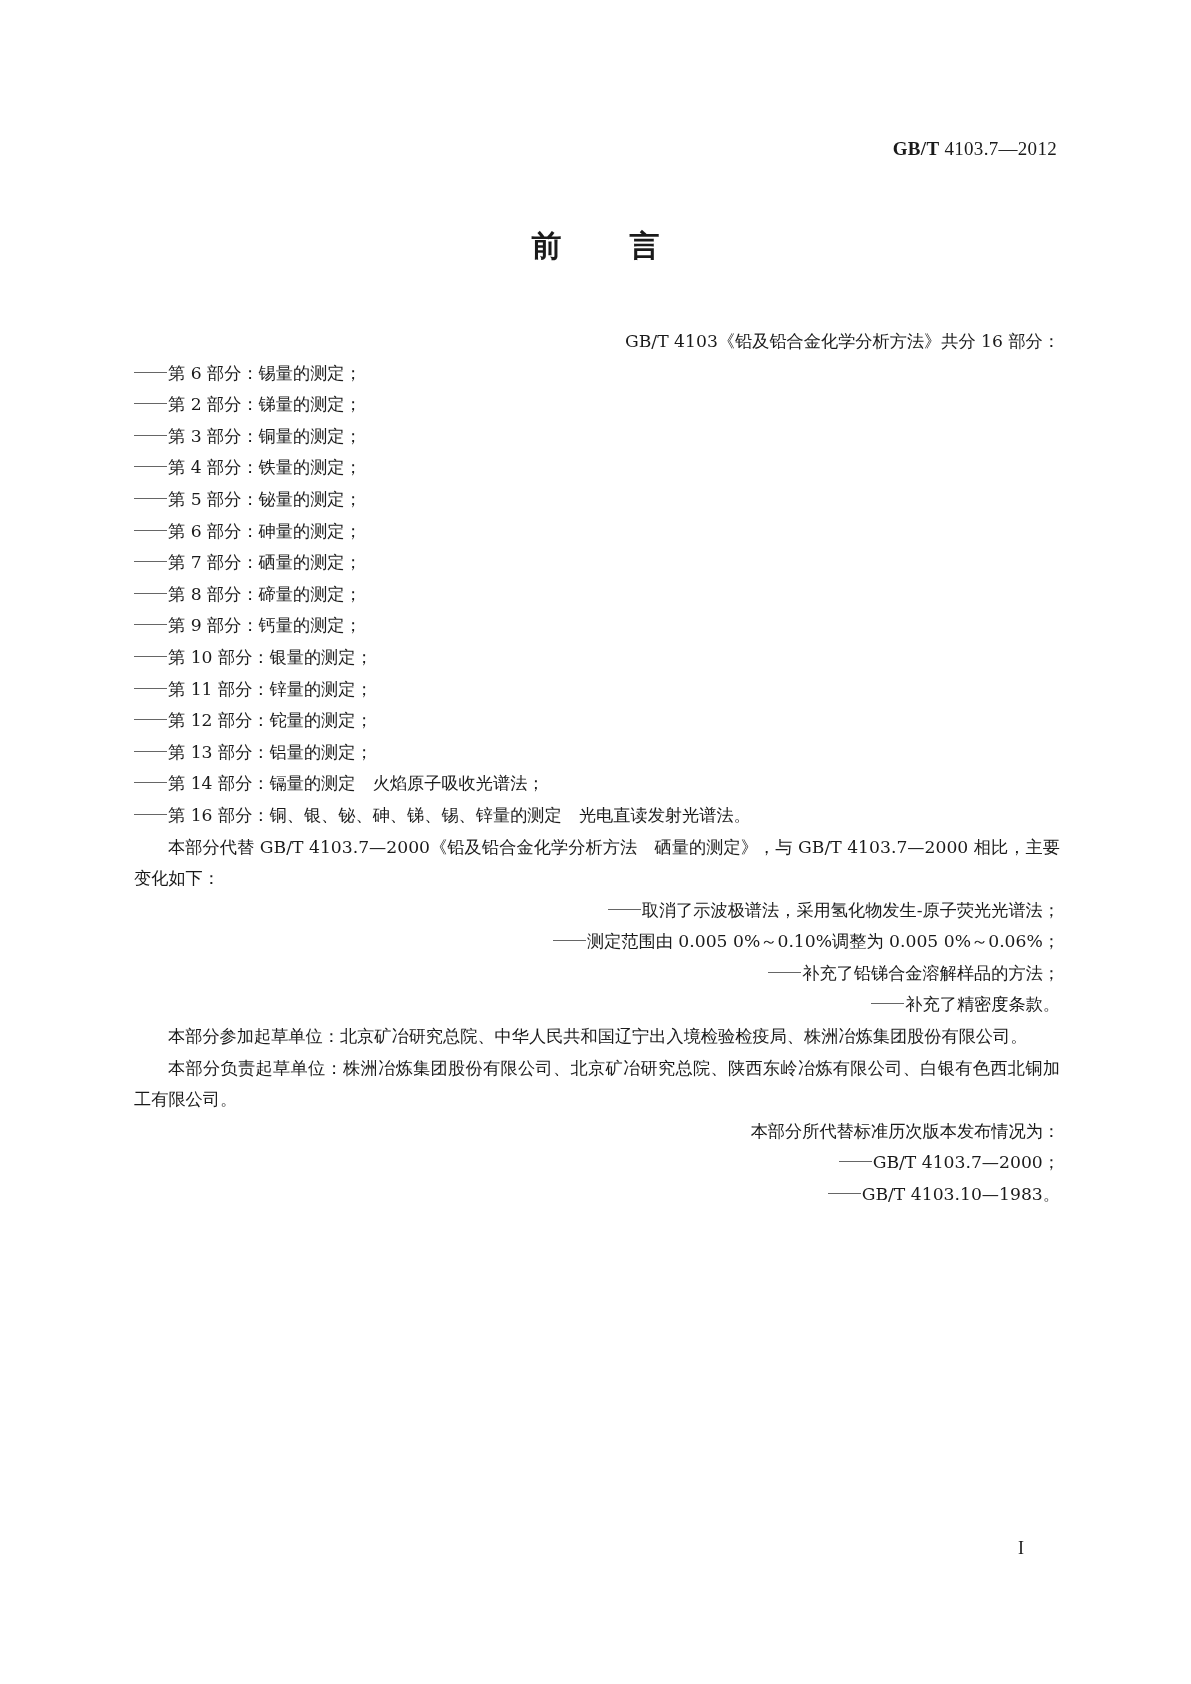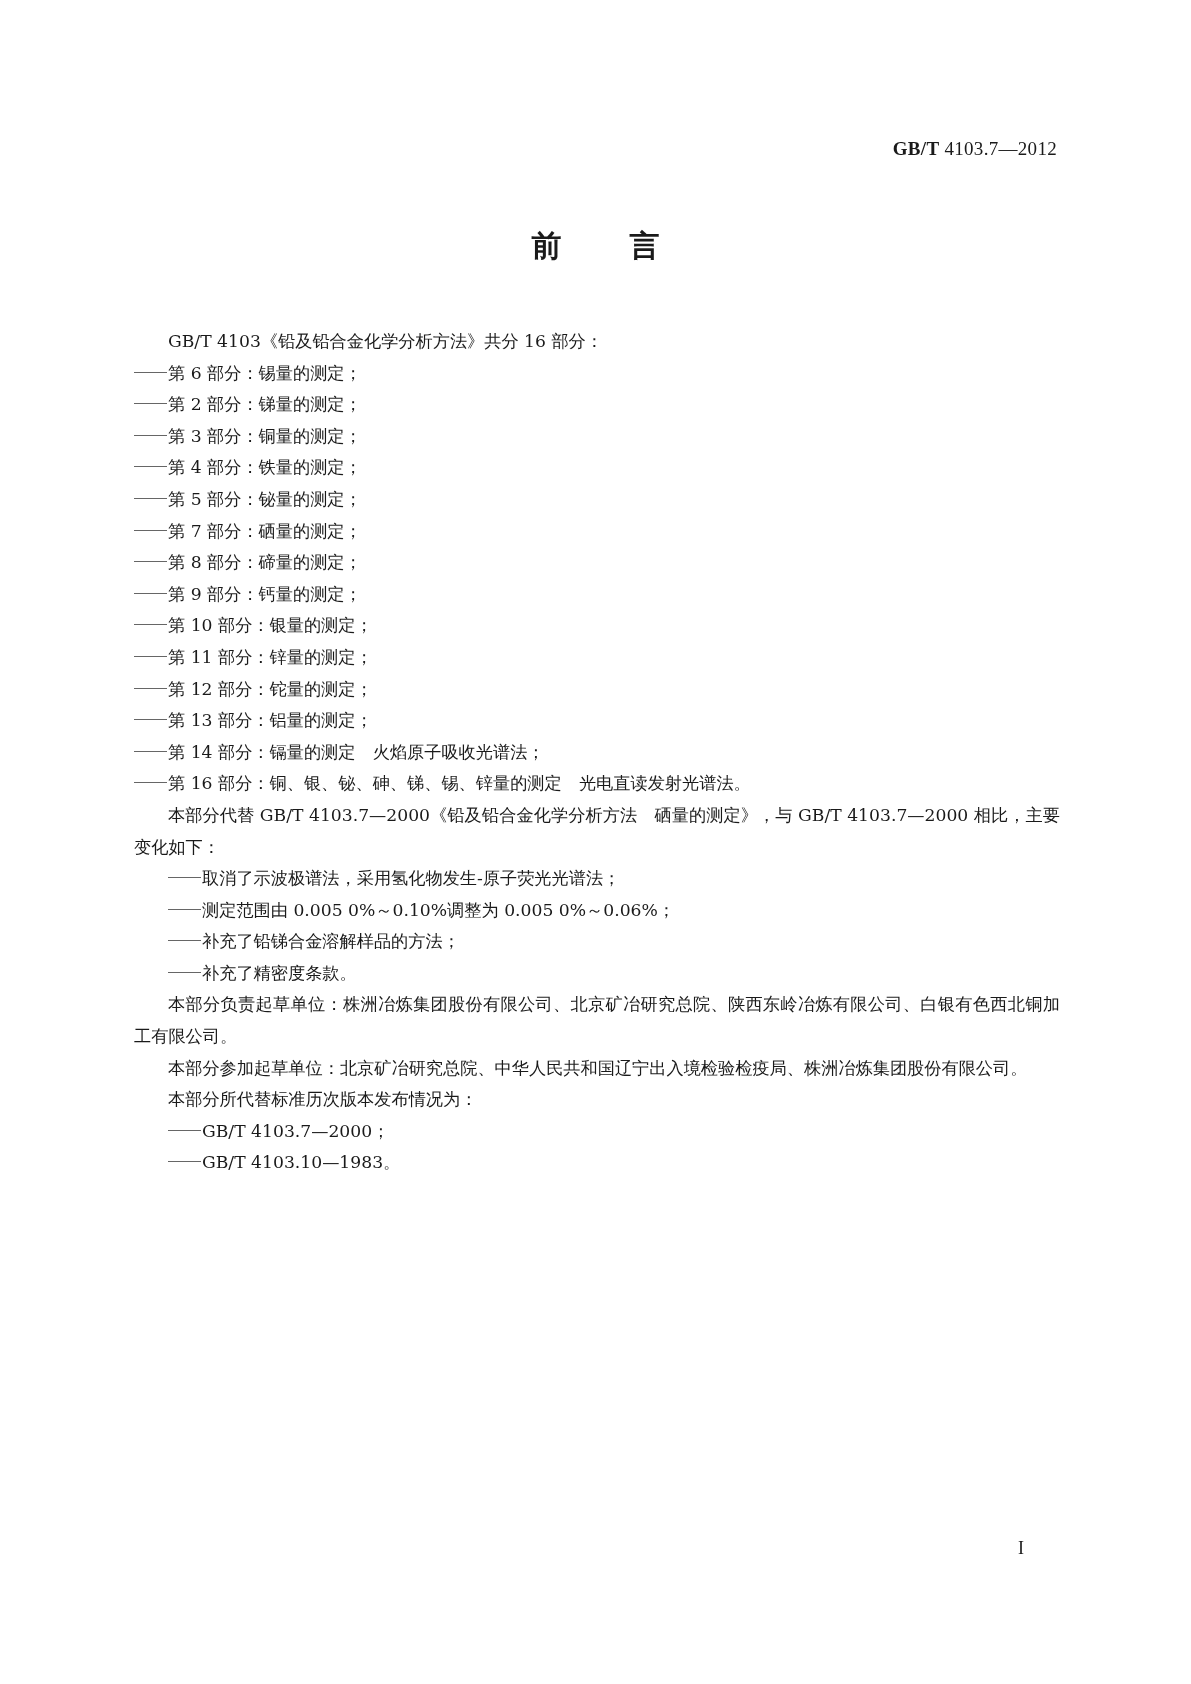--- a/index.html
+++ b/index.html
@@ -9,21 +9,21 @@
                  font-family: "Liberation Serif", "DejaVu Serif", serif; letter-spacing: 0.3px; margin-top: 20px; }
   .header-code .gb { font-weight: bold; }
   .title { position: absolute; left: 0; width: 100%; top: 226px; text-align: center;
            font-family: Liberation Sans, sans-serif; font-weight: bold;
            font-size: 30px; letter-spacing: 0; }
   .title span { display: inline-block; }
   .title .gap { width: 68px; }
   .content { position: absolute; left: 134px; top: 326px; width: 926px;
              font-size: 17.2px; line-height: 31.6px; }
   .line { white-space: nowrap; }
-  .indent { padding-left: 34px; }
+  .indent { padding-left: 34px; text-align: right; }
   .dash { display: inline-block; width: 34px; position: relative; height: 1px; }
   .dash::before { content: ""; position: absolute; left: 0; right: 1px; top: -6px; height: 1px; background: #666; }
   .wrap { white-space: normal; text-indent: 34px; text-align: justify; }
   .page-num { position: absolute; left: 1018px; top: 1538px; font-size: 18px;
               font-family: "Liberation Serif", serif; }
 </style>
 </head>
 <body>
 
 <div class="header-code">
@@ -37,42 +37,43 @@
 
 <div class="content">
   <div class="line indent">GB/T 4103《铅及铅合金化学分析方法》共分 16 部分：</div>
 
   <div>
     <div class="line"><span class="dash"></span><span>第 6 部分：锡量的测定；</span></div>
     <div class="line"><span class="dash"></span><span>第 2 部分：锑量的测定；</span></div>
     <div class="line"><span class="dash"></span><span>第 3 部分：铜量的测定；</span></div>
     <div class="line"><span class="dash"></span><span>第 4 部分：铁量的测定；</span></div>
     <div class="line"><span class="dash"></span><span>第 5 部分：铋量的测定；</span></div>
+    <div class="line"><span class="dash"></span><span>第 6 部分：砷量的测定；</span></div>
     <div class="line"><span class="dash"></span><span>第 7 部分：硒量的测定；</span></div>
     <div class="line"><span class="dash"></span><span>第 8 部分：碲量的测定；</span></div>
     <div class="line"><span class="dash"></span><span>第 9 部分：钙量的测定；</span></div>
     <div class="line"><span class="dash"></span><span>第 10 部分：银量的测定；</span></div>
     <div class="line"><span class="dash"></span><span>第 11 部分：锌量的测定；</span></div>
     <div class="line"><span class="dash"></span><span>第 12 部分：铊量的测定；</span></div>
     <div class="line"><span class="dash"></span><span>第 13 部分：铝量的测定；</span></div>
     <div class="line"><span class="dash"></span><span>第 14 部分：镉量的测定　火焰原子吸收光谱法；</span></div>
     <div class="line"><span class="dash"></span><span>第 16 部分：铜、银、铋、砷、锑、锡、锌量的测定　光电直读发射光谱法。</span></div>
   </div>
 
   <div class="wrap">本部分代替 GB/T 4103.7—2000《铅及铅合金化学分析方法　硒量的测定》，与 GB/T 4103.7—2000 相比，主要变化如下：</div>
 
   <div>
     <div class="line indent"><span class="dash"></span><span>取消了示波极谱法，采用氢化物发生-原子荧光光谱法；</span></div>
     <div class="line indent"><span class="dash"></span><span>测定范围由 0.005 0%～0.10%调整为 0.005 0%～0.06%；</span></div>
     <div class="line indent"><span class="dash"></span><span>补充了铅锑合金溶解样品的方法；</span></div>
     <div class="line indent"><span class="dash"></span><span>补充了精密度条款。</span></div>
   </div>
 
+  <div class="wrap">本部分参加起草单位：北京矿冶研究总院、中华人民共和国辽宁出入境检验检疫局、株洲冶炼集团股份有限公司。</div>
   <div class="wrap">本部分负责起草单位：株洲冶炼集团股份有限公司、北京矿冶研究总院、陕西东岭冶炼有限公司、白银有色西北铜加工有限公司。</div>
-  <div class="wrap">本部分参加起草单位：北京矿冶研究总院、中华人民共和国辽宁出入境检验检疫局、株洲冶炼集团股份有限公司。</div>
   <div class="line indent">本部分所代替标准历次版本发布情况为：</div>
 
   <div>
     <div class="line indent"><span class="dash"></span><span>GB/T 4103.7—2000；</span></div>
     <div class="line indent"><span class="dash"></span><span>GB/T 4103.10—1983。</span></div>
   </div>
 </div>
 
 <div class="page-num">I</div>
 

